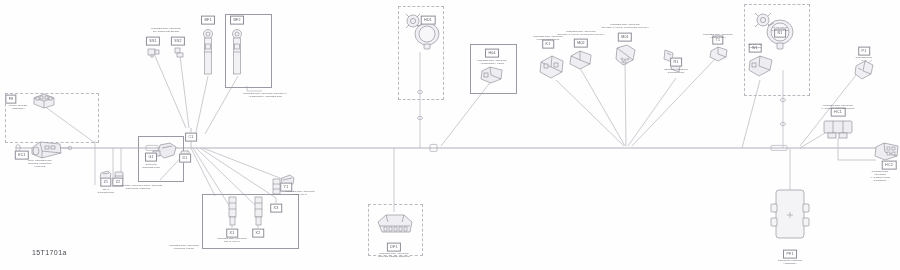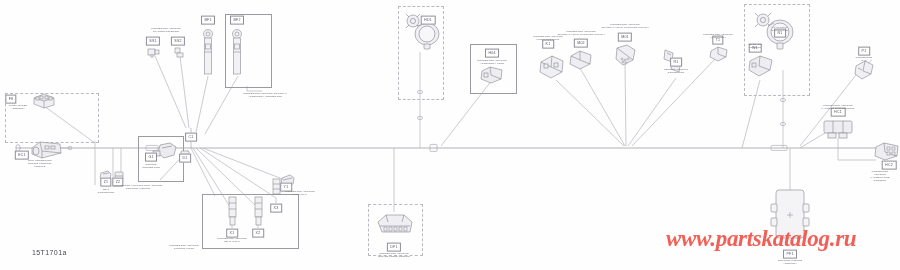--- a/index.html
+++ b/index.html
@@ -540,15 +540,14 @@
       <div class="cap" style="left: 265px; top: 92px;">CONNECTOR HOUSING OPTIONAL
 ACCESSORY CONNECTOR</div>
       <div class="cap" style="left: 138px; top: 184px;">CONNECTOR HOUSING ECM / ENGINE
 CONTROL MODULE</div>
       <div class="cap" style="left: 184px; top: 244px;">CONNECTOR HOUSING
 GROUND POINT</div>
     </div>
 
   <div id="drawno">15T1701a</div>
 
-  <div id="watermark">www.partskatalog.ru</div>
 
 </div>
 
 </body></html>

